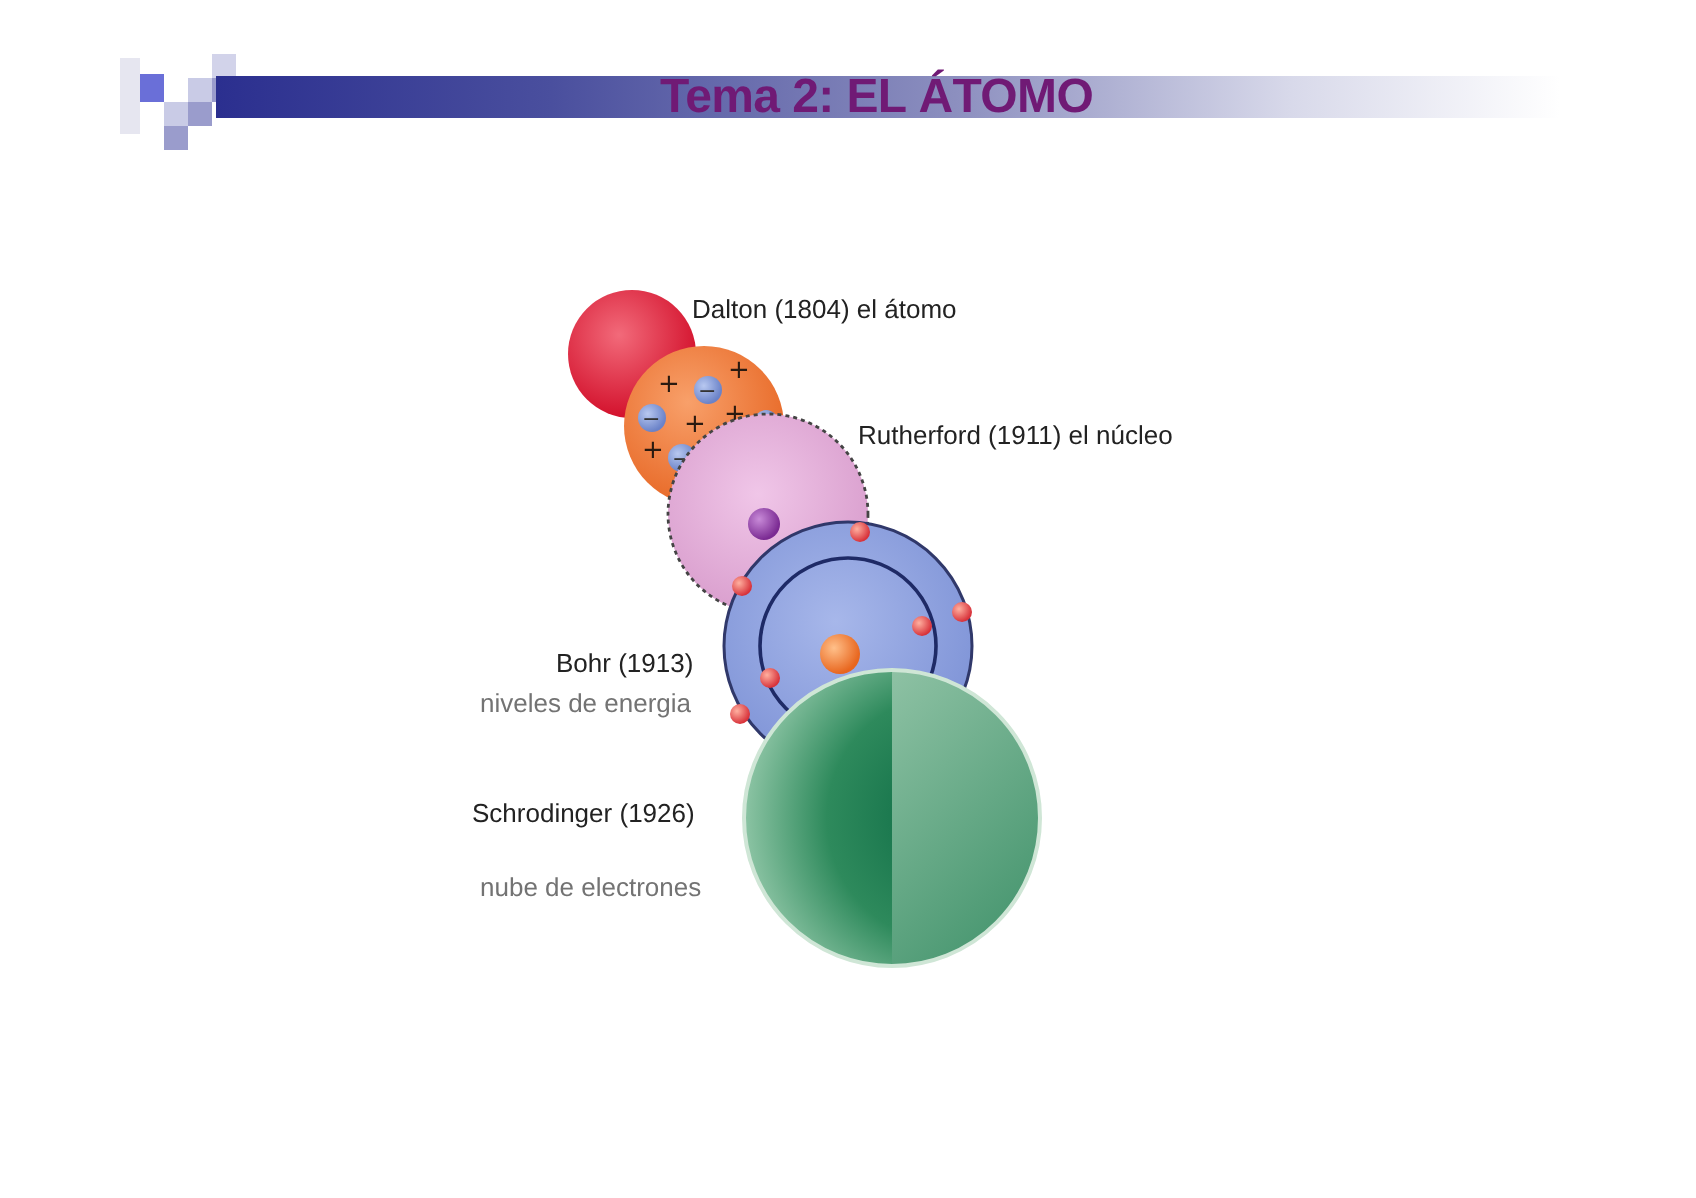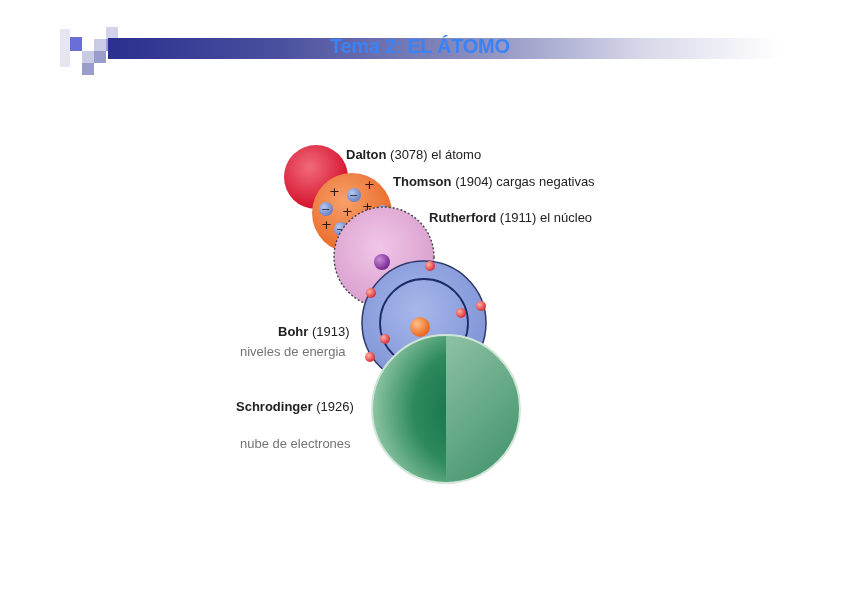--- a/index.html
+++ b/index.html
@@ -3,24 +3,24 @@
 <meta charset="utf-8">
 <style>
   html, body { margin:0; padding:0; }
   body { width:848px; height:599px; background:#ffffff; position:relative; overflow:hidden;
          font-family:"DejaVu Sans", sans-serif; }
   .header { position:absolute; left:60px; top:27px; width:720px; height:50px; }
   .logo-sq { position:absolute; }
   .bar { position:absolute; left:48px; top:11px; width:672px; height:21px;
          background:linear-gradient(to right, #2b2f8f 0%, #4a4f9e 25%, #8c8fbf 55%, #d8d9ea 80%, #ffffff 100%); }
   .title { position:absolute; left:270px; top:8px; font-family:"Liberation Sans", sans-serif;
-           font-weight:bold; font-size:20px; color:#3b82f6; letter-spacing:-0.3px; }
+           font-weight:bold; font-size:24px; color:#701a75; letter-spacing:-0.3px; }
   .figure { position:absolute; left:0; top:0; width:848px; height:599px; }
   .lbl { position:absolute; font-family:"Liberation Sans", sans-serif; font-size:13px; color:#222; white-space:nowrap; }
-  .lbl b { font-weight:bold; }
+  .lbl b { font-weight:normal; }
   .sub { position:absolute; font-family:"Liberation Sans", sans-serif; font-size:13px; color:#737373; white-space:nowrap; }
 </style>
 </head>
 <body>
 
 <div class="header">
   <div class="logo-sq" style="left:0;top:2px;width:10px;height:38px;background:#e6e6f0;"></div>
   <div class="logo-sq" style="left:10px;top:10px;width:12px;height:14px;background:#6a6fd8;"></div>
   <div class="logo-sq" style="left:22px;top:24px;width:12px;height:12px;background:#c9cbe6;"></div>
   <div class="logo-sq" style="left:22px;top:36px;width:12px;height:12px;background:#9a9ccc;"></div>
@@ -119,22 +119,21 @@
       <circle cx="370" cy="357" r="5" fill="url(#gElec)"></circle>
     </g>
 
     <g>
       <circle cx="446" cy="409" r="74" fill="url(#gSchL)" clip-path="url(#clipL)"></circle>
       <circle cx="446" cy="409" r="74" fill="url(#gSchR)" clip-path="url(#clipR)"></circle>
       <circle cx="446" cy="409" r="74" fill="none" stroke="#cfe6d6" stroke-width="2"></circle>
     </g>
   </svg>
 
-  <div class="lbl" style="left:346px;top:147px;"><b>Dalton</b> <span>(3078)</span> <span>el átomo</span></div>
-  <div class="lbl" style="left:393px;top:174px;"><b>Thomson</b> <span>(1904)</span> <span>cargas negativas</span></div>
+  <div class="lbl" style="left:346px;top:147px;"><b>Dalton</b> <span>(1804)</span> <span>el átomo</span></div>
   <div class="lbl" style="left:429px;top:210px;text-align:right;"><b>Rutherford</b> <span>(1911)</span> <span>el núcleo</span></div>
 
   <div class="lbl" style="left:258px;top:324px;margin-left:20px;"><b>Bohr</b> <span>(1913)</span></div>
   <div class="sub" style="left:240px;top:344px;">niveles de energia</div>
 
   <div class="lbl" style="left:236px;top:399px;text-align:right;"><b>Schrodinger</b> <span>(1926)</span></div>
   <div class="sub" style="left:240px;top:436px;">nube de electrones</div>
 </div>
 
 </body></html>

